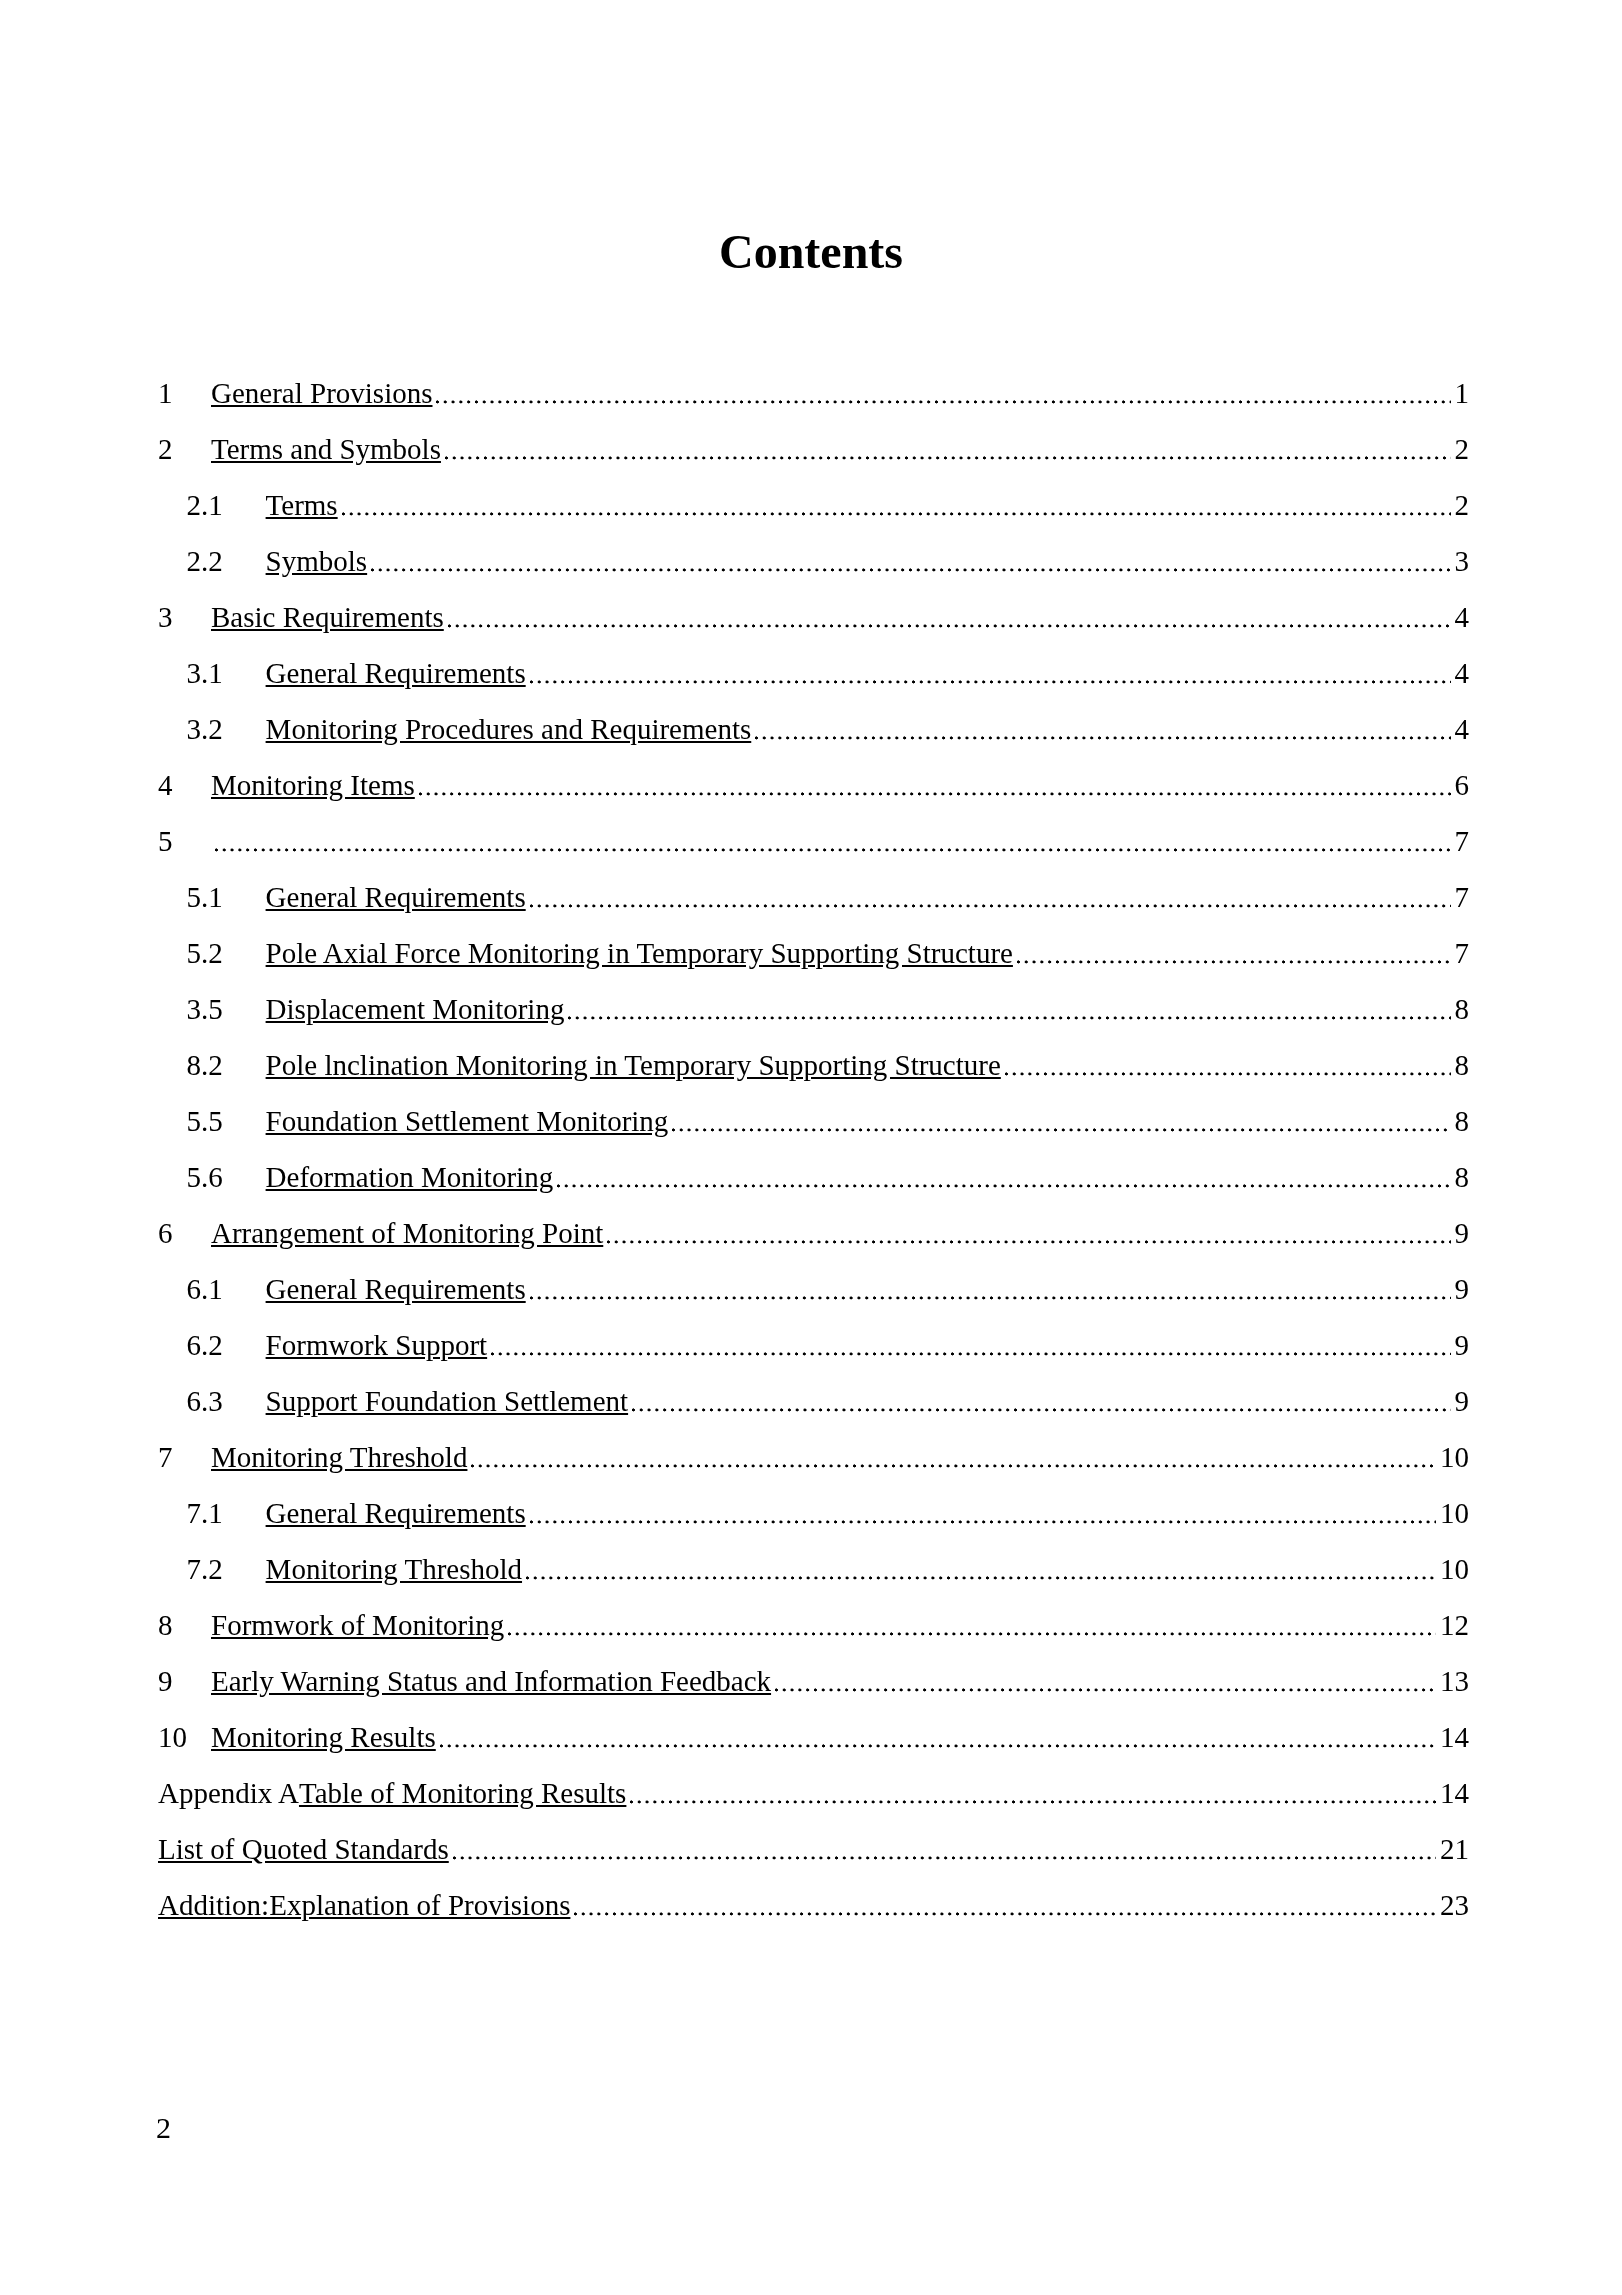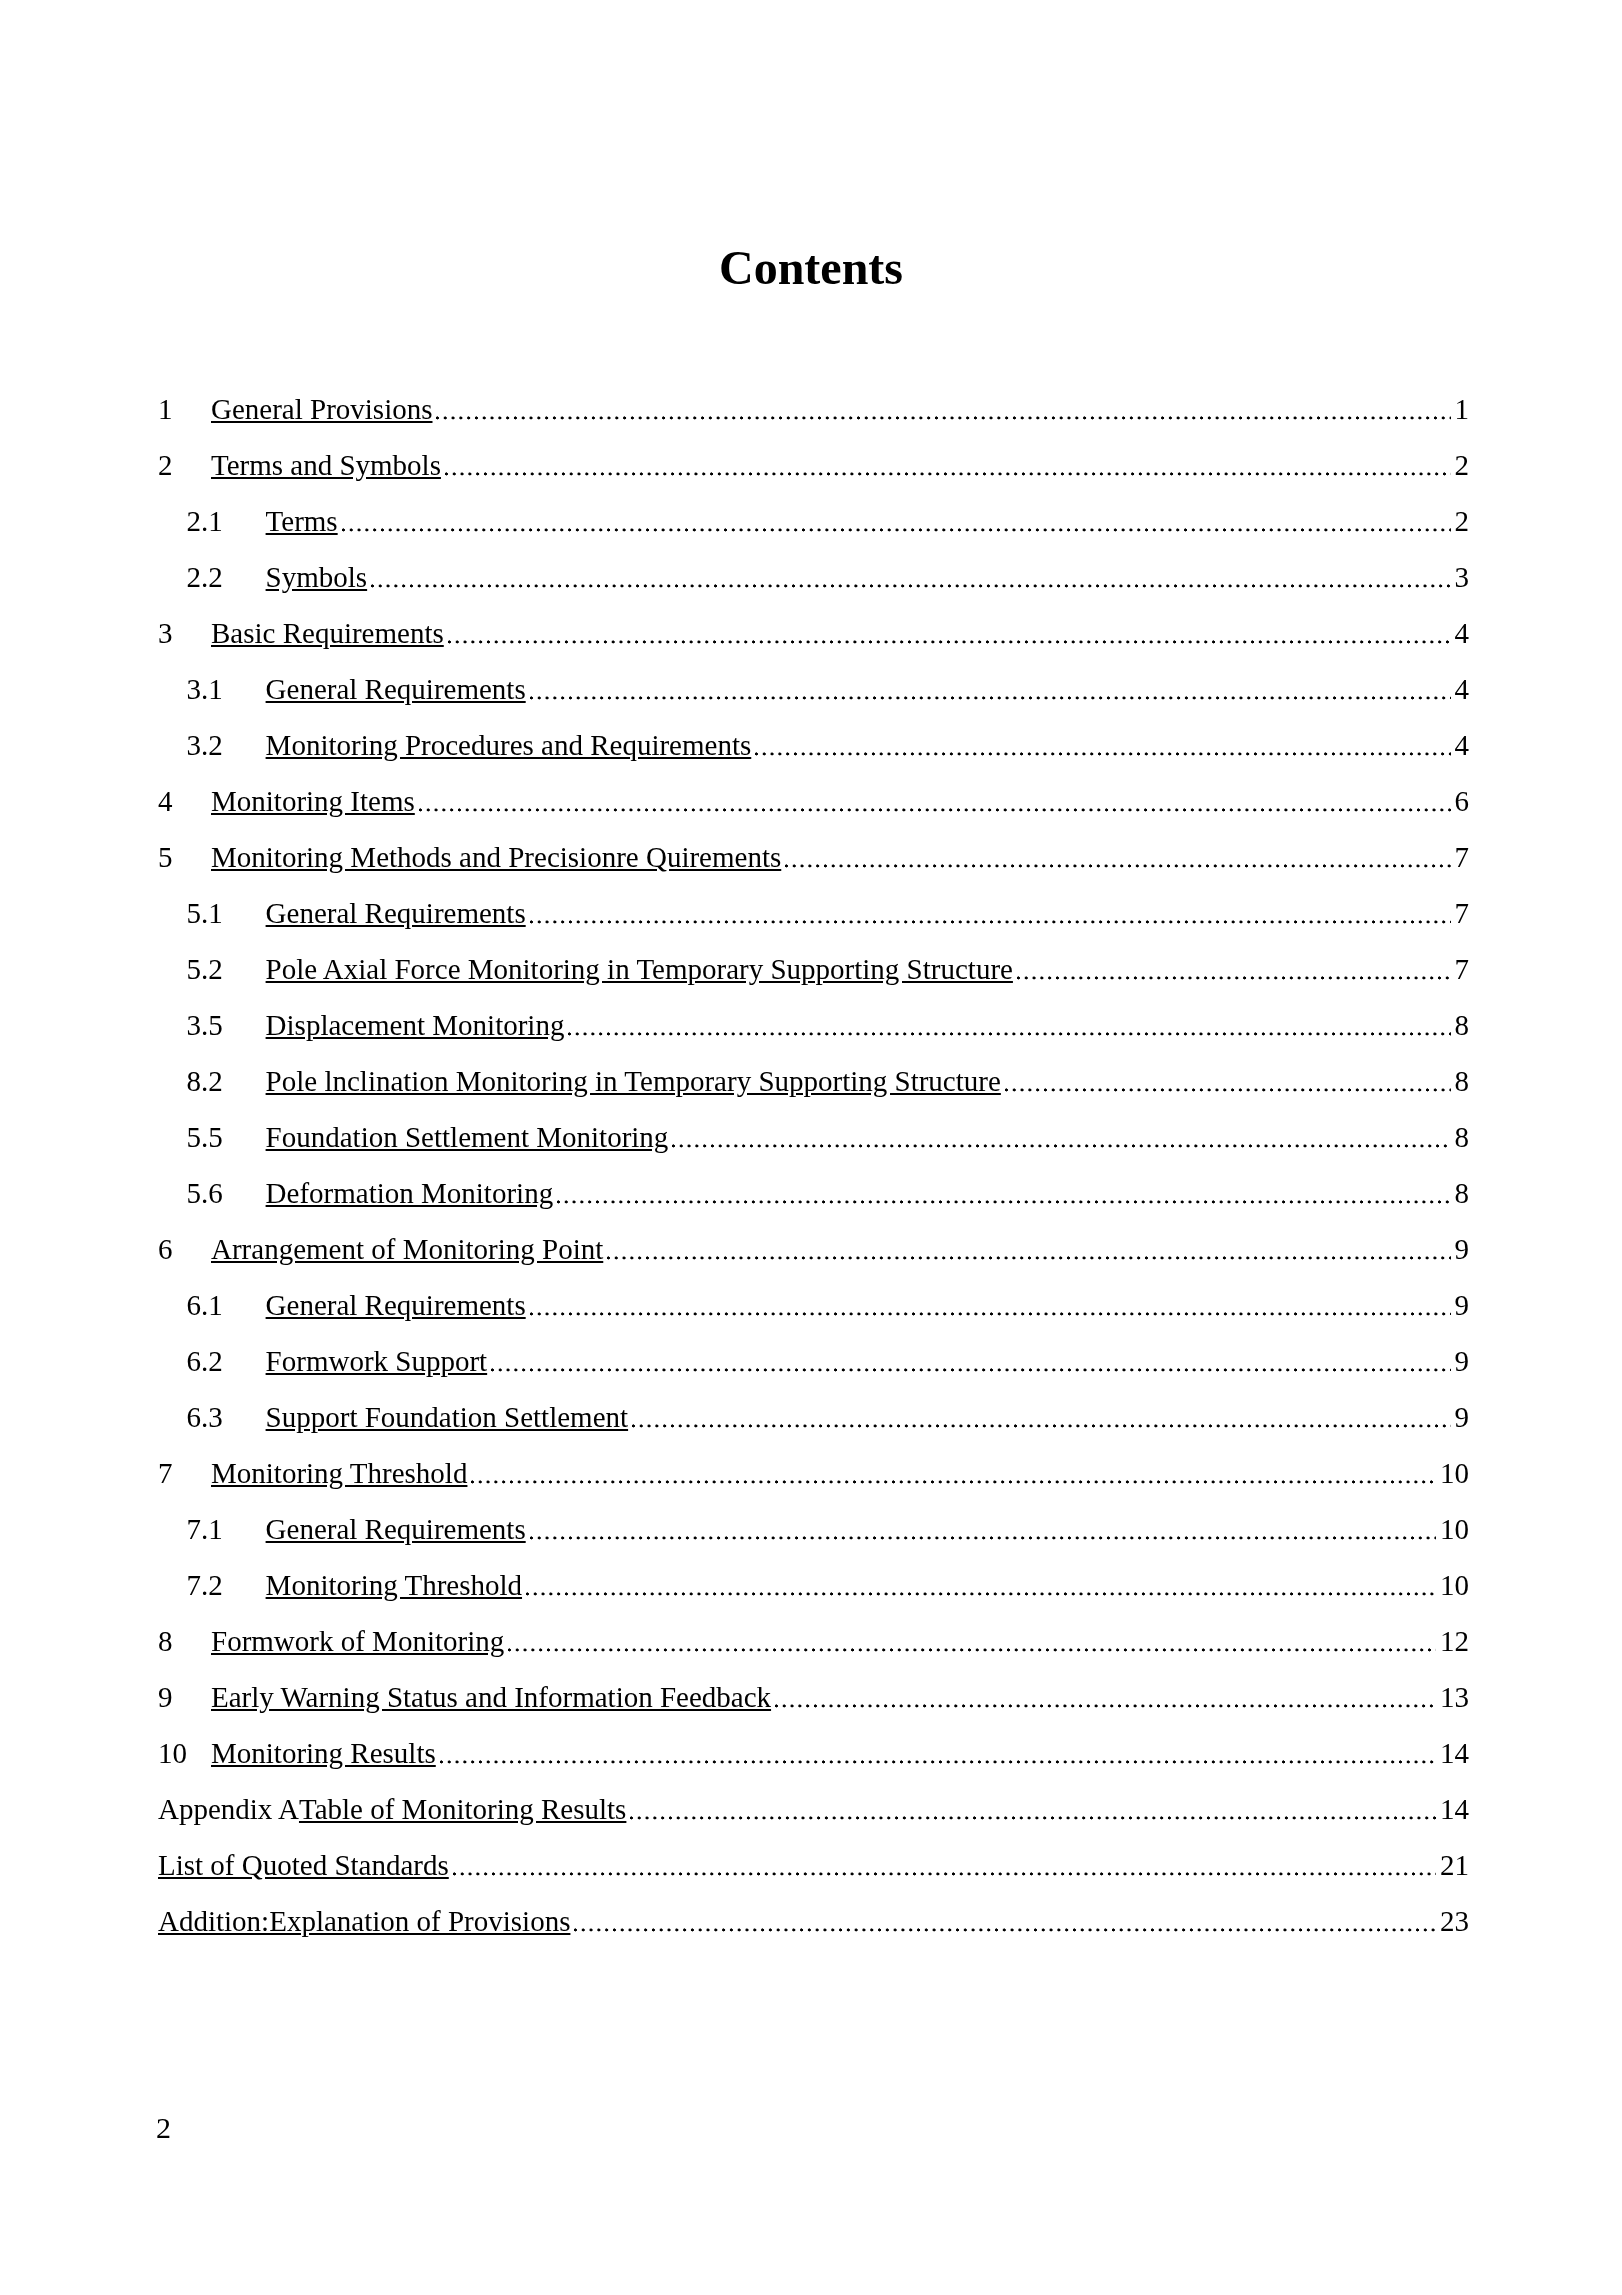--- a/index.html
+++ b/index.html
@@ -11,21 +11,21 @@
     position: relative;
     width: 1622px;
     height: 2295px;
     margin: 0 auto;
     background: #ffffff;
     color: #000000;
     font-family: "Liberation Serif", "DejaVu Serif", serif;
     overflow: hidden;
   }
   .title {
-    margin: 16px;
+    margin: 0;
     padding-top: 227px;
     text-align: center;
     font-size: 48px;
     line-height: 1.05;
     font-weight: 700;
   }
   .toc {
     margin-top: 77px;
     padding-left: 158px;
     padding-right: 153px;
@@ -83,21 +83,21 @@
 
   <div class="toc">
       <div class="row"><span class="num">1</span><span class="label">General Provisions</span><span class="leader"></span><span class="pagenum">1</span></div>
       <div class="row"><span class="num">2</span><span class="label">Terms and Symbols</span><span class="leader"></span><span class="pagenum">2</span></div>
       <div class="row sub"><span class="num">2.1</span><span class="label">Terms</span><span class="leader"></span><span class="pagenum">2</span></div>
       <div class="row sub"><span class="num">2.2</span><span class="label">Symbols</span><span class="leader"></span><span class="pagenum">3</span></div>
       <div class="row"><span class="num">3</span><span class="label">Basic Requirements</span><span class="leader"></span><span class="pagenum">4</span></div>
       <div class="row sub"><span class="num">3.1</span><span class="label">General Requirements</span><span class="leader"></span><span class="pagenum">4</span></div>
       <div class="row sub"><span class="num">3.2</span><span class="label">Monitoring Procedures and Requirements</span><span class="leader"></span><span class="pagenum">4</span></div>
       <div class="row"><span class="num">4</span><span class="label">Monitoring Items</span><span class="leader"></span><span class="pagenum">6</span></div>
-      <div class="row"><span class="num">5</span><span class="label">Monitoring Methods and Precisionre Quirements</span><span class="leader"></span><span class="pagenum">7</span></div>
+      <div class="row"><span class="num">5</span><span class="leader"></span><span class="pagenum">7</span></div>
       <div class="row sub"><span class="num">5.1</span><span class="label">General Requirements</span><span class="leader"></span><span class="pagenum">7</span></div>
       <div class="row sub"><span class="num">5.2</span><span class="label">Pole Axial Force Monitoring in Temporary Supporting Structure</span><span class="leader"></span><span class="pagenum">7</span></div>
       <div class="row sub"><span class="num">3.5</span><span class="label">Displacement Monitoring</span><span class="leader"></span><span class="pagenum">8</span></div>
       <div class="row sub"><span class="num">8.2</span><span class="label">Pole lnclination Monitoring in Temporary Supporting Structure</span><span class="leader"></span><span class="pagenum">8</span></div>
       <div class="row sub"><span class="num">5.5</span><span class="label">Foundation Settlement Monitoring</span><span class="leader"></span><span class="pagenum">8</span></div>
       <div class="row sub"><span class="num">5.6</span><span class="label">Deformation Monitoring</span><span class="leader"></span><span class="pagenum">8</span></div>
       <div class="row"><span class="num">6</span><span class="label">Arrangement of Monitoring Point</span><span class="leader"></span><span class="pagenum">9</span></div>
       <div class="row sub"><span class="num">6.1</span><span class="label">General Requirements</span><span class="leader"></span><span class="pagenum">9</span></div>
       <div class="row sub"><span class="num">6.2</span><span class="label">Formwork Support</span><span class="leader"></span><span class="pagenum">9</span></div>
       <div class="row sub"><span class="num">6.3</span><span class="label">Support Foundation Settlement</span><span class="leader"></span><span class="pagenum">9</span></div>

